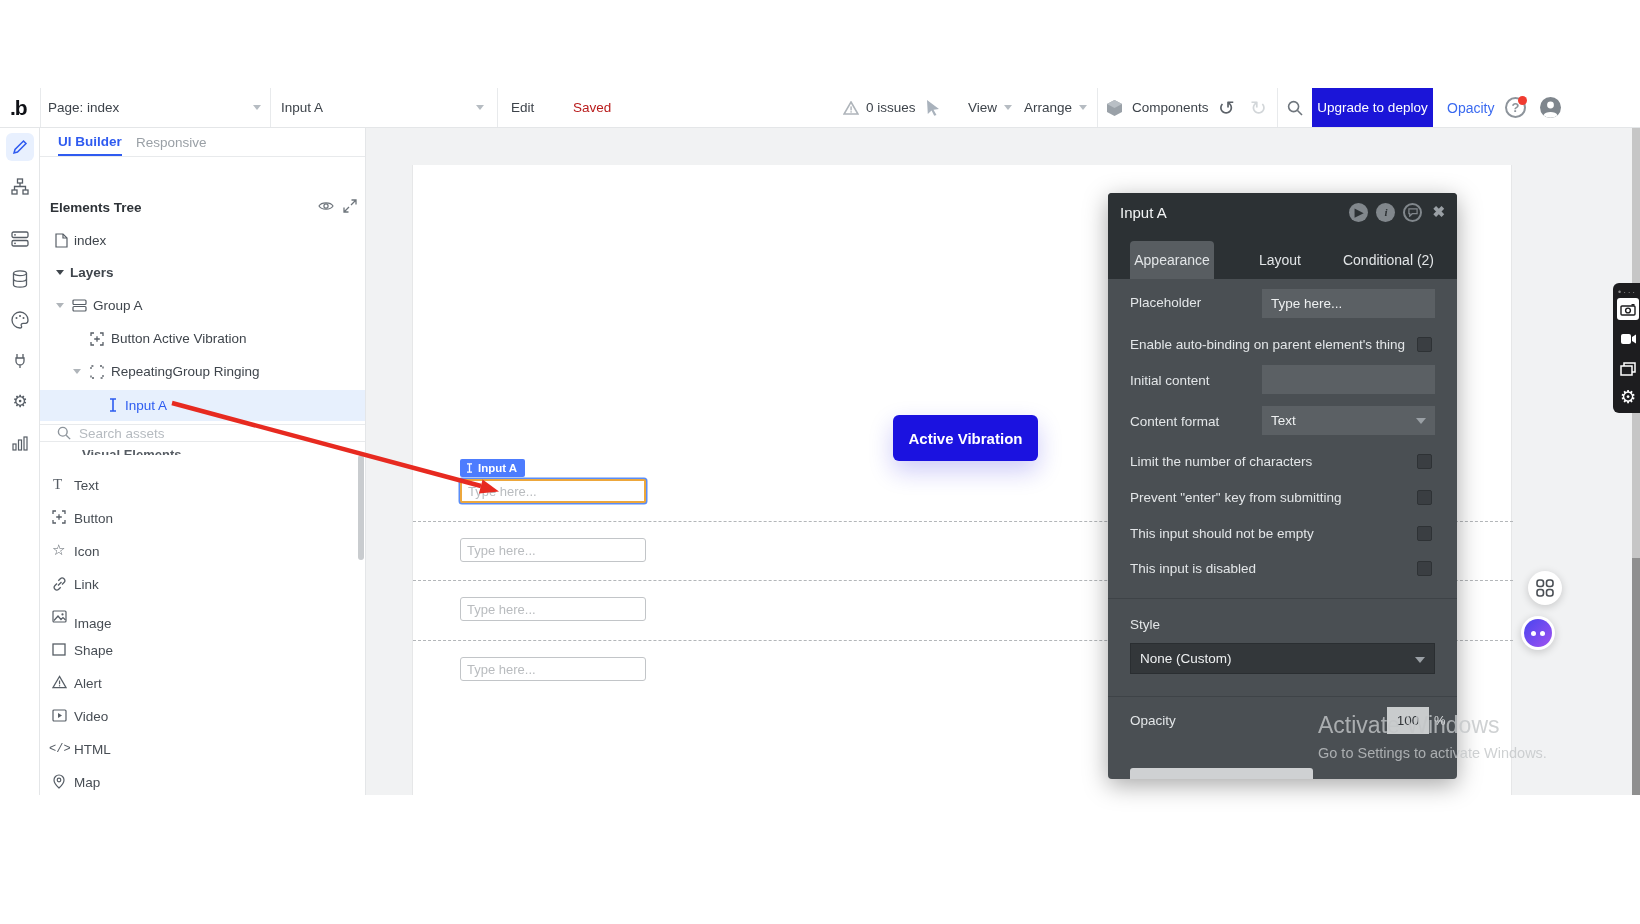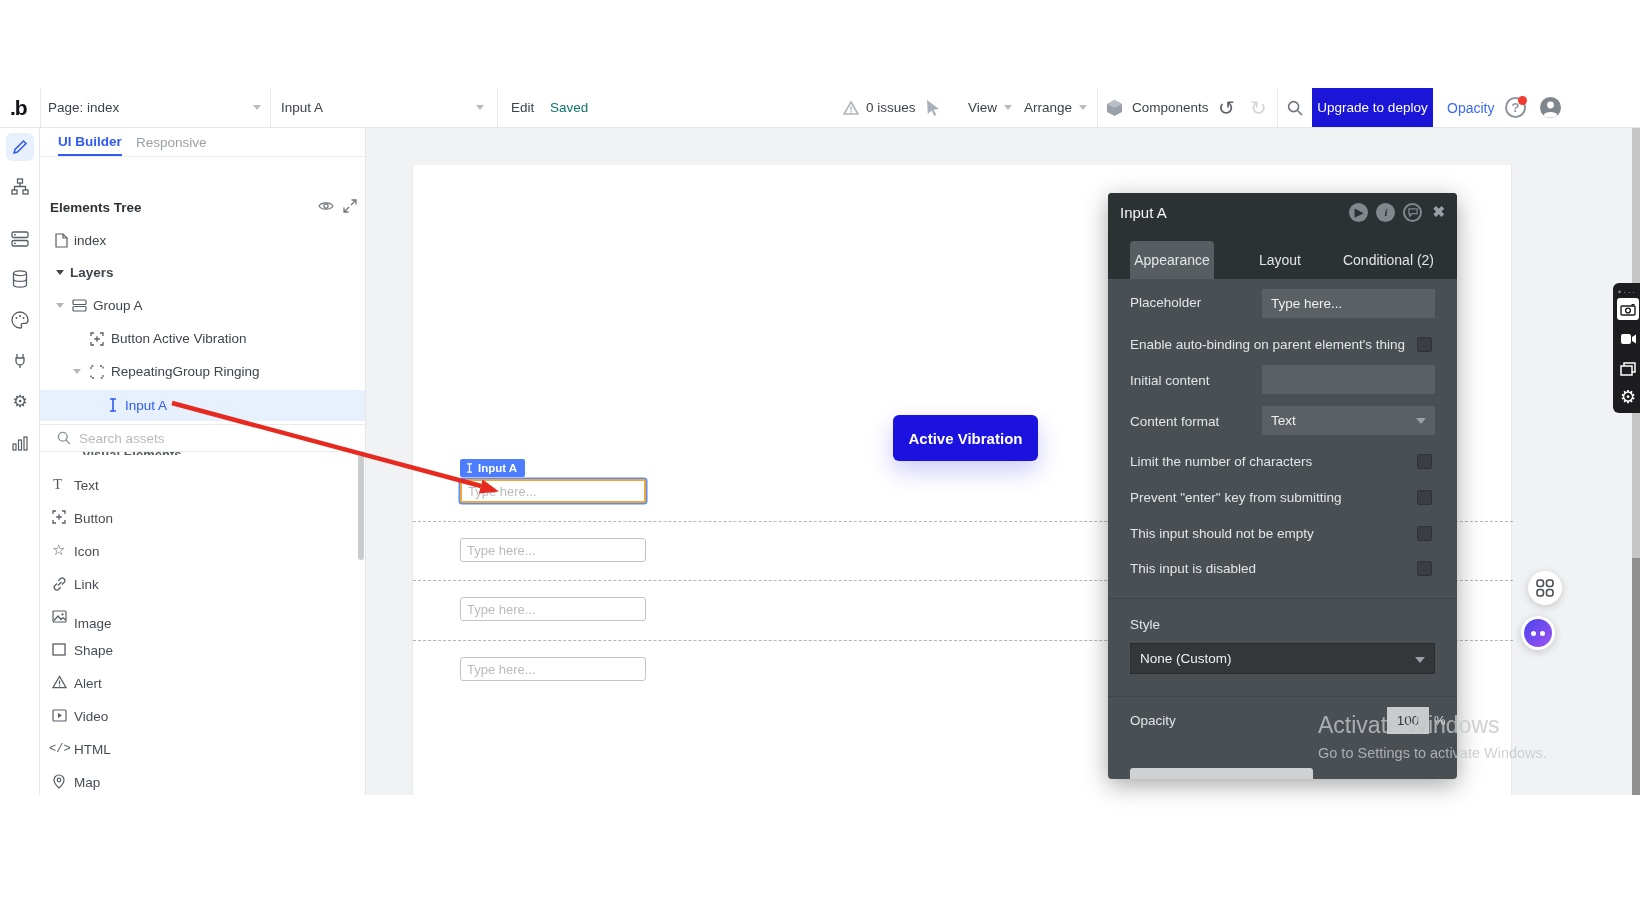--- a/index.html
+++ b/index.html
@@ -8,21 +8,21 @@
   #stage { position:relative; width:1640px; height:924px; background:#fff; }
 
   
   #toolbar { left:0; top:88px; width:1640px; height:40px; background:#fff; border-bottom:1px solid #e4e6e8; z-index:30; }
   .tb-item { position:absolute; top:0; height:39px; display:flex; align-items:center; font-size:13.5px; color:#3d434a; }
   .tb-sep { position:absolute; top:0; width:1px; height:39px; background:#e8eaec; }
   .chev { width:0; height:0; border-left:4.5px solid transparent; border-right:4.5px solid transparent; border-top:5px solid #b6bcc2; display:inline-block; }
   .logo { font-weight:bold; font-size:21px; color:#0f1116; letter-spacing:-1px; }
   .blue-btn { background:#1b15d8; color:#fff; display:flex; align-items:center; justify-content:center; font-size:13.5px; cursor:pointer; }
   .link-blue { color:#3a6af0; }
-  .muted { color:#0f766e; }
+  .muted { color:#b91c1c;margin-left:23px; }
 
   
   #rail { left:0; top:128px; width:40px; height:667px; background:#fff; border-right:1px solid #e4e6e8; z-index:20; }
   .rail-ic { position:absolute; left:6px; width:28px; height:28px; display:flex; align-items:center; justify-content:center; color:#575e66; }
   .rail-active { background:#e8f0fe; border-radius:6px; color:#2f5bf0; }
 
   
   #lpanel { left:40px; top:128px; width:326px; height:667px; background:#fff; border-right:1px solid #e4e6e8; z-index:20; }
   .lp-row { position:absolute; left:0; width:325px; }
   .lp-tabs { top:0; height:29px; border-bottom:1px solid #e8eaec; }
@@ -270,21 +270,21 @@
         </svg>
       <span class="tree-label abs" style="left:71px; top:7px;">RepeatingGroup Ringing</span>
     </div>
     <div class="lp-row sel-row" style="top:262px; height:31px;">
       <svg class="ic abs" style="left:68px; top:8px;" width="10" height="14" viewBox="0 0 10 14">
           <path d="M2 1 H8 M2 13 H8 M5 1 V13" fill="none" stroke="#2d5cf0" stroke-width="1.6"></path>
         </svg>
       <span class="tree-label sel-text abs" style="left:85px; top:8px;">Input A</span>
     </div>
 
-    <div class="lp-row search-row" style="top:296px; height:28px; border-top:1px solid #e8eaec; background:#fff; z-index:3; position:absolute;">
+    <div class="lp-row search-row" style="top:296px; height:18px; border-top:1px solid #e8eaec; background:#fff; z-index:3; position:absolute;">
       <svg class="ic" width="14" height="14" viewBox="0 0 16 16">
           <circle cx="6.6" cy="6.6" r="5" fill="none" stroke="#8d949b" stroke-width="1.6"></circle>
           <line x1="10.5" y1="10.5" x2="15" y2="15" stroke="#8d949b" stroke-width="1.6"></line>
         </svg>
       <span>Search assets</span>
     </div>
     <div class="lp-row clip-label" style="top:318px; left:42px;">Visual Elements</div>
 
     <div class="lp-row" style="top:344px; height:30px;">
       <span class="abs" style="left:13px; top:4px; font-family:'Liberation Serif',serif; font-size:15px; color:#575e66;">T</span>

